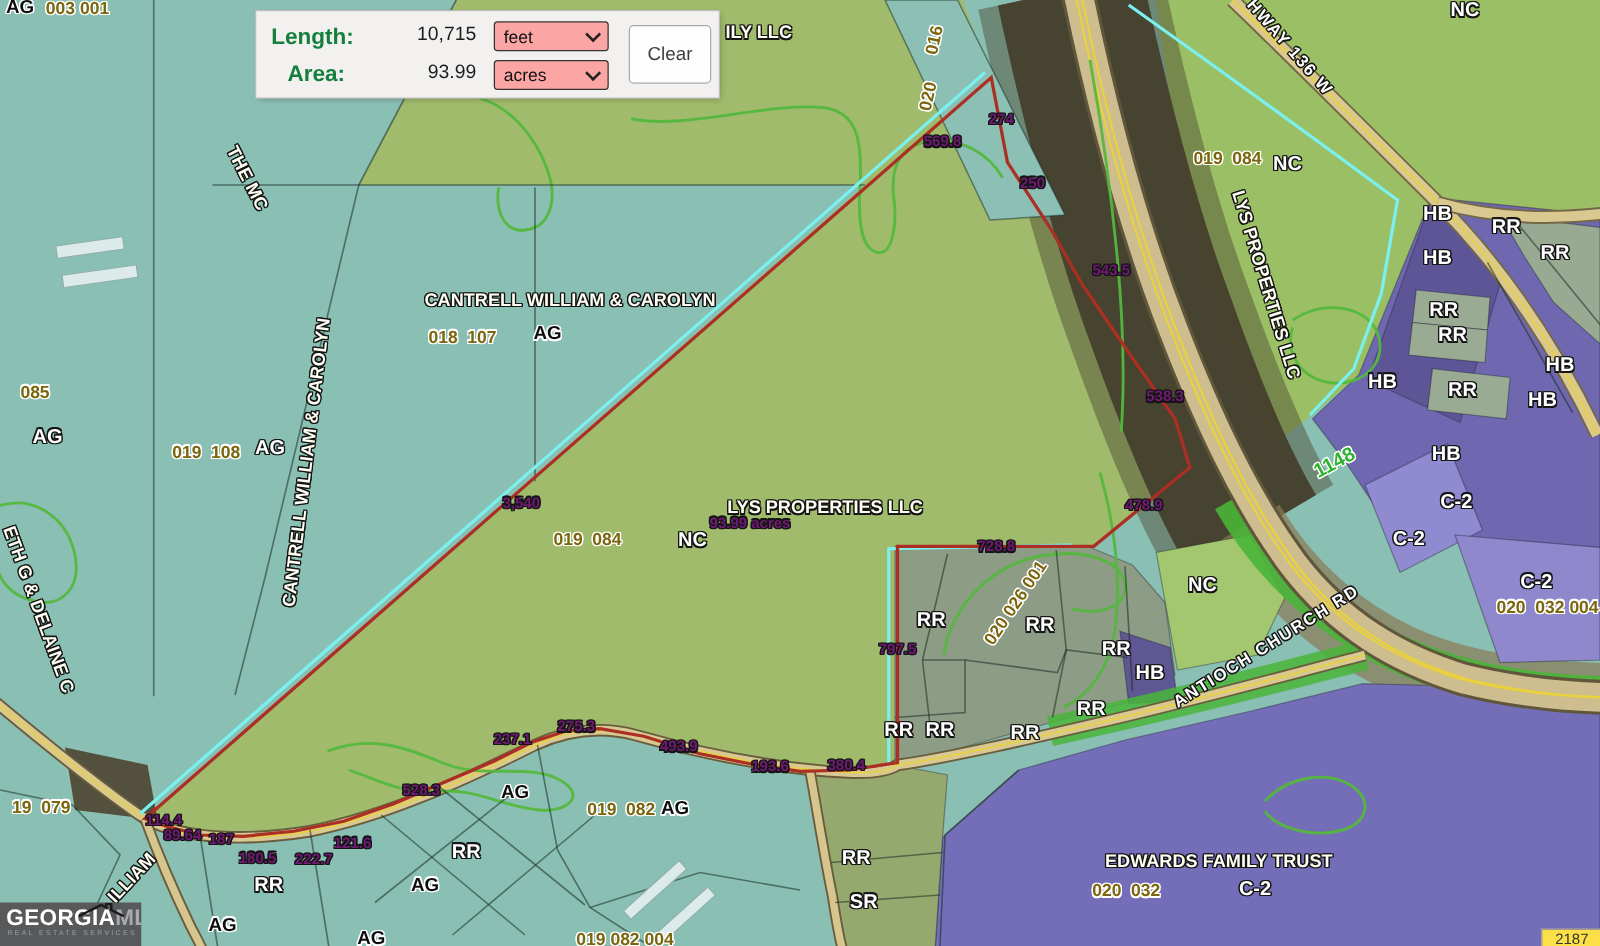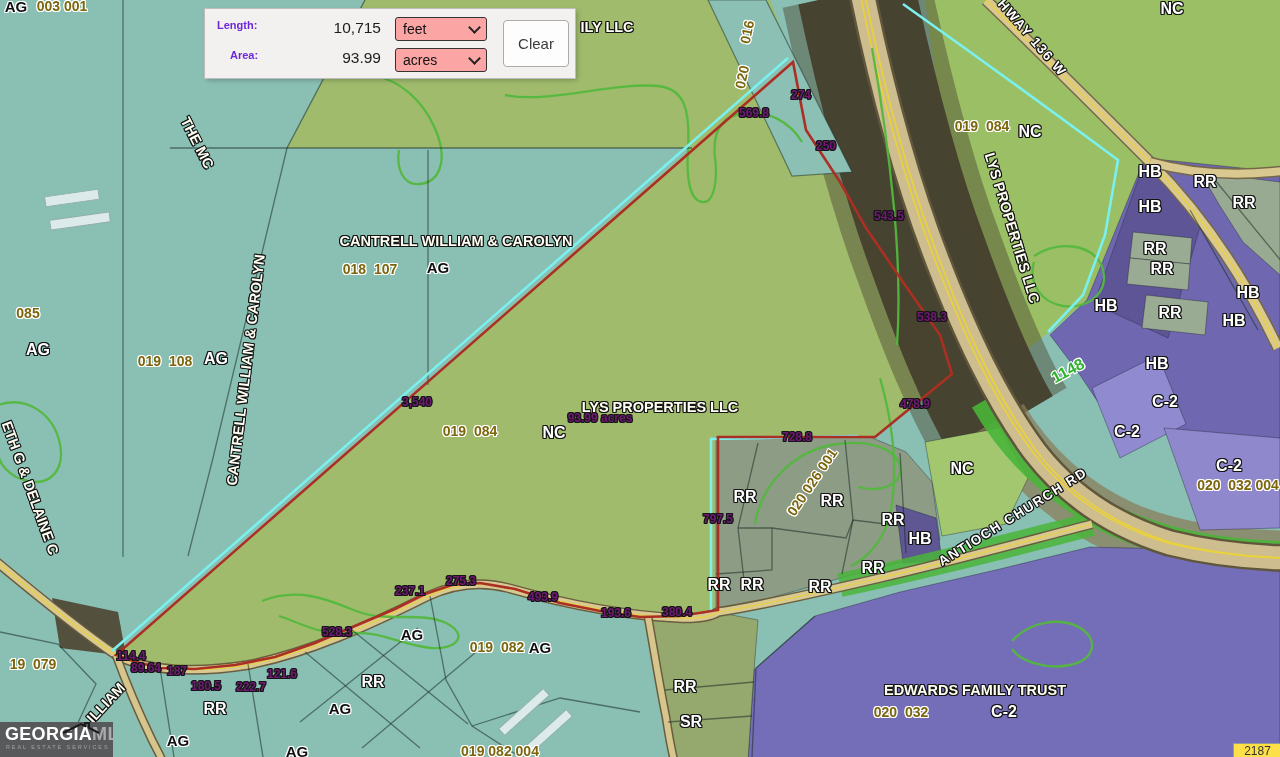--- a/index.html
+++ b/index.html
@@ -19,21 +19,21 @@
   .s-o {font-size:14.5px;color:#fffef2;}
   .s-p {font-size:14px;color:#7b660e;--oc:#ffffff;}
   .s-z {font-size:16px;color:#ffffff;}
   .s-zd{font-size:15px;color:#0e0e0e;--oc:#ffffff;}
   .s-rd{font-size:13.5px;color:#ffffff;letter-spacing:1.5px;}
   .s-rn{font-size:16px;color:#2fb32f;--oc:#ffffff;}
 
   
   .measure-panel{position:absolute;left:205px;top:9px;width:370px;height:69px;
     background:#f2f1ef;box-shadow:0 0 0 1px #bdbdbd,2px 2px 5px rgba(0,0,0,.25);}
-  .mp-label{position:absolute;font-size:11px;font-weight:700;color:#6d28d9;}
+  .mp-label{position:absolute;font-size:18px;font-weight:700;color:#15803d;}
   .mp-value{position:absolute;font-size:15.5px;color:#1d1d1d;text-align:right;width:106px;left:70px;}
   .l1{left:12px;top:10px;} .v1{top:10px;}
   .l2{left:25px;top:40px;} .v2{top:40px;}
   .mp-select{position:absolute;left:190px;width:92px;height:24px;background:#fca5a5;
     border:1px solid #333;border-radius:3px;display:flex;align-items:center;
     justify-content:space-between;padding:0 7px;box-sizing:border-box;
     font-size:14px;color:#111;cursor:pointer;}
   .sel1{top:8px;} .sel2{top:39px;}
   .caret{width:7px;height:7px;border-right:2px solid #222;border-bottom:2px solid #222;
     transform:rotate(45deg);margin-top:-4px;}
@@ -248,21 +248,21 @@
       <span class="lbl s-m" style="left: 461px; top: 581px;">275.3</span>
       <span class="lbl s-z" style="left: 719px; top: 585px;">RR</span>
       <span class="lbl s-z" style="left: 752px; top: 585px;">RR</span>
       <span class="lbl s-z" style="left: 820px; top: 587px;">RR</span>
       <span class="lbl s-m" style="left: 410px; top: 591px;">237.1</span>
       <span class="lbl s-m" style="left: 543px; top: 597px;">493.9</span>
       <span class="lbl s-m" style="left: 616px; top: 613px;">193.6</span>
       <span class="lbl s-m" style="left: 677px; top: 612px;">380.4</span>
       <span class="lbl s-m" style="left: 337px; top: 632px;">528.3</span>
       <span class="lbl s-zd" style="left: 412px; top: 634px;">AG</span>
-      <span class="lbl s-p" style="left: 33px; top: 645px; margin-top: 19px;">19  079</span>
+      <span class="lbl s-p" style="left: 33px; top: 645px;">19  079</span>
       <span class="lbl s-p" style="left: 497px; top: 647px;">019  082</span>
       <span class="lbl s-zd" style="left: 540px; top: 647px;">AG</span>
       <span class="lbl s-m" style="left: 131px; top: 656px;">114.4</span>
       <span class="lbl s-m" style="left: 146px; top: 668px;">89.64</span>
       <span class="lbl s-m" style="left: 177px; top: 671px;">187</span>
       <span class="lbl s-m" style="left: 282px; top: 674px;">121.6</span>
       <span class="lbl s-m" style="left: 206px; top: 686px;">180.5</span>
       <span class="lbl s-m" style="left: 251px; top: 687px;">222.7</span>
       <span class="lbl s-z" style="left: 373px; top: 682px;">RR</span>
       <span class="lbl s-z" style="left: 685px; top: 687px;">RR</span>

